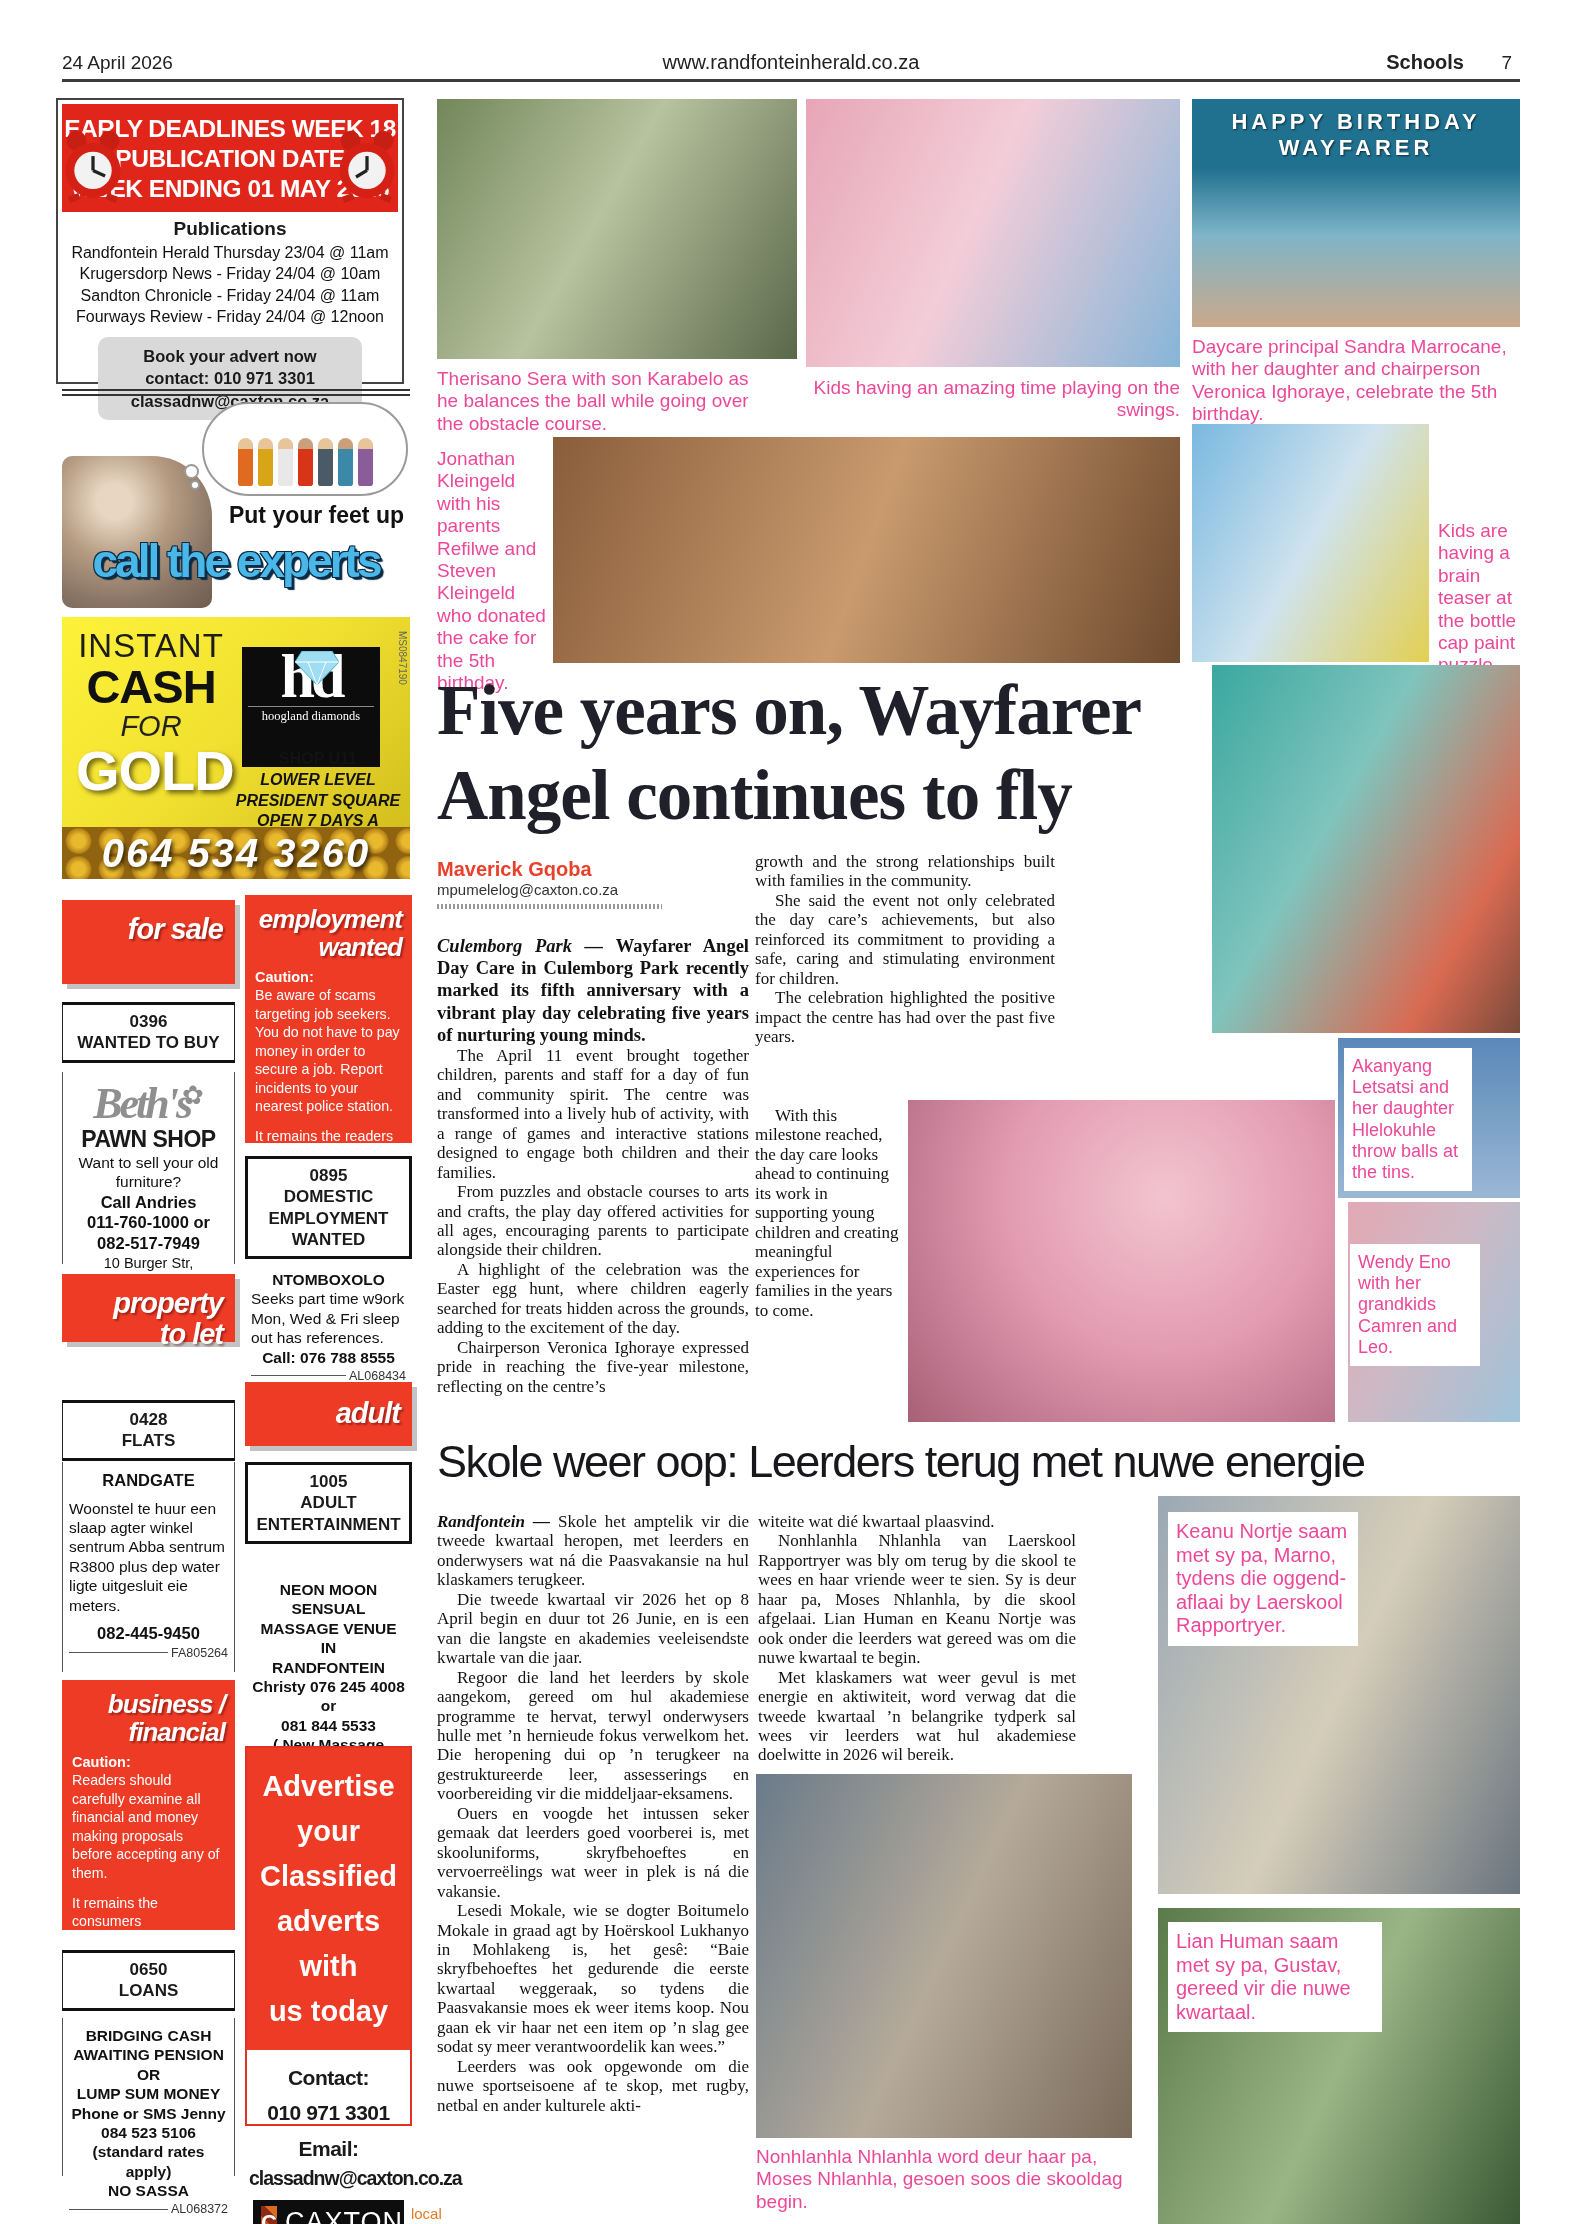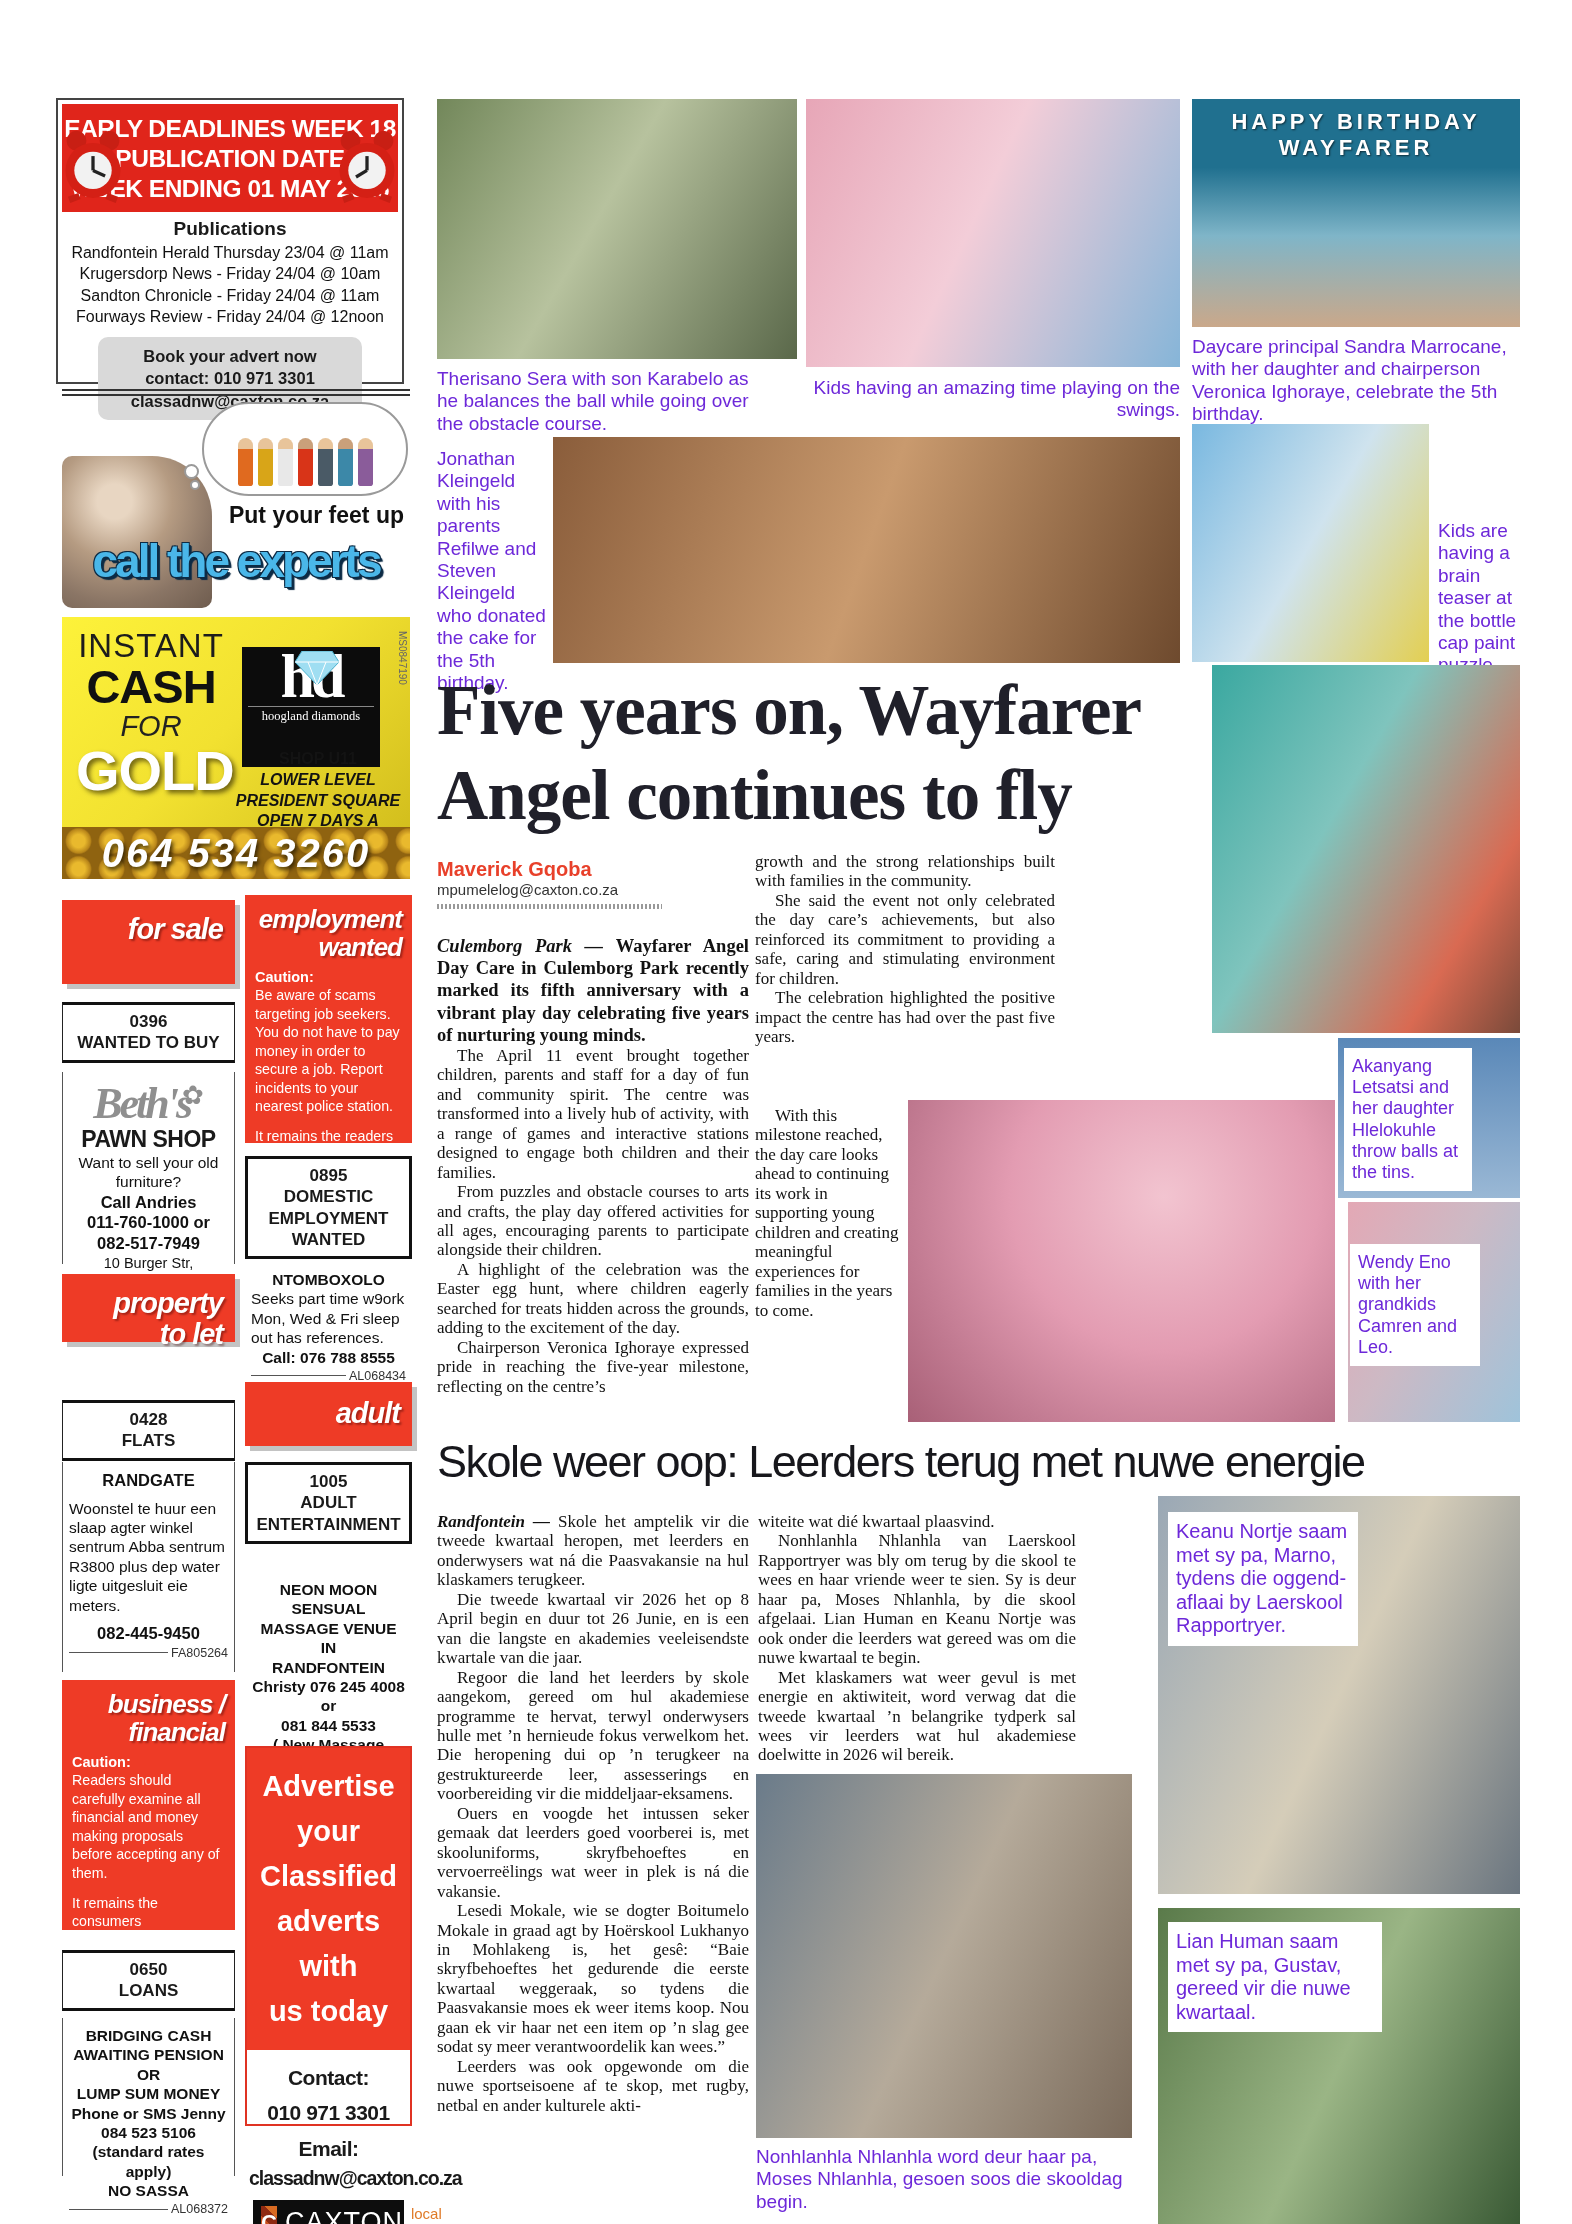--- a/index.html
+++ b/index.html
@@ -91,21 +91,21 @@
   .advert-white .e { font-size:19.5px; letter-spacing:-1px; }
   .caxton-bar { margin:4px 6px 6px; background:#0d0d0d; height:46px; display:flex; align-items:center;
                 padding:0 8px; gap:8px; }
   .caxton-c { width:34px; height:34px; background:linear-gradient(45deg,#a83418 25%,#c8501e 25% 50%,#8f2a12 50% 75%,#d86a22 75%); display:flex; align-items:center; justify-content:center;
               color:#fff; font-weight:bold; font-size:22px; }
   .caxton-name { color:#fff; font-size:27px; letter-spacing:1px; }
   .caxton-sub { color:#e07b28; font-size:15px; align-self:flex-end; margin-bottom:7px; }
 
   
   .photo { background:#bbb; }
-  .cap { font-size:19px; line-height:1.18; color:#6d28d9; }
+  .cap { font-size:19px; line-height:1.18; color:#ec4899; }
   .headline { font-family:"Liberation Serif", serif; font-weight:bold; font-size:71px;
               line-height:1.2; color:#20202a; letter-spacing:-1px; }
   .byline-name { color:#e8402a; font-weight:bold; font-size:20px; }
   .byline-mail { font-size:15px; color:#333; }
   .dotted { height:5px; width:225px; margin-top:6px;
             background-image:repeating-linear-gradient(90deg,#999 0 2px,transparent 2px 4px); }
   .serif { font-family:"Liberation Serif", serif; font-size:17px; line-height:1.145; color:#121212;
            text-align:justify; }
   .serif p { text-indent:20px; }
   .serif p.noind { text-indent:0; }
@@ -129,20 +129,26 @@
   .ph9 { background:linear-gradient(120deg,#e3a8b5 0%, #cdb9c4 45%, #9fc3da 100%); }
   .ph10 { background:linear-gradient(115deg,#6a7b8a 0%, #b5aa9a 50%, #7a6a5a 100%); }
   .ph11 { background:linear-gradient(115deg,#9aa8b5 0%, #d5cdb9 50%, #6a757f 100%); }
   .ph12 { background:linear-gradient(115deg,#5a7a4a 0%, #9ab585 50%, #3a5a35 100%); }
 </style>
 </head>
 <body>
 
 <div class="page">
 
+  <div class="abs masthead" style="left:62px; top:46px; width:1458px; height:36px;">
+    <span class="abs" style="left:0; top:6px;">24 April 2026</span>
+    <span class="abs site" style="left:0; right:0; top:5px; text-align:center;">www.randfonteinherald.co.za</span>
+    <span class="abs section" style="right:56px; top:5px;">Schools</span>
+    <span class="abs" style="right:8px; top:6px;">7</span>
+  </div>
 
   <div class="abs dl-box" style="left:56px; top:98px; width:348px; height:286px;">
     <div class="dl-banner">
       <div>EARLY DEADLINES WEEK 18</div>
       <div>PUBLICATION DATE</div>
       <div>WEEK ENDING 01 MAY 2026</div>
     </div>
     <svg class="abs" style="left:2px; top:26px;" width="66" height="80" viewBox="0 0 60 72">
       <circle cx="15" cy="13" r="9" fill="#c81f14"></circle>
         <circle cx="45" cy="13" r="9" fill="#c81f14"></circle>

